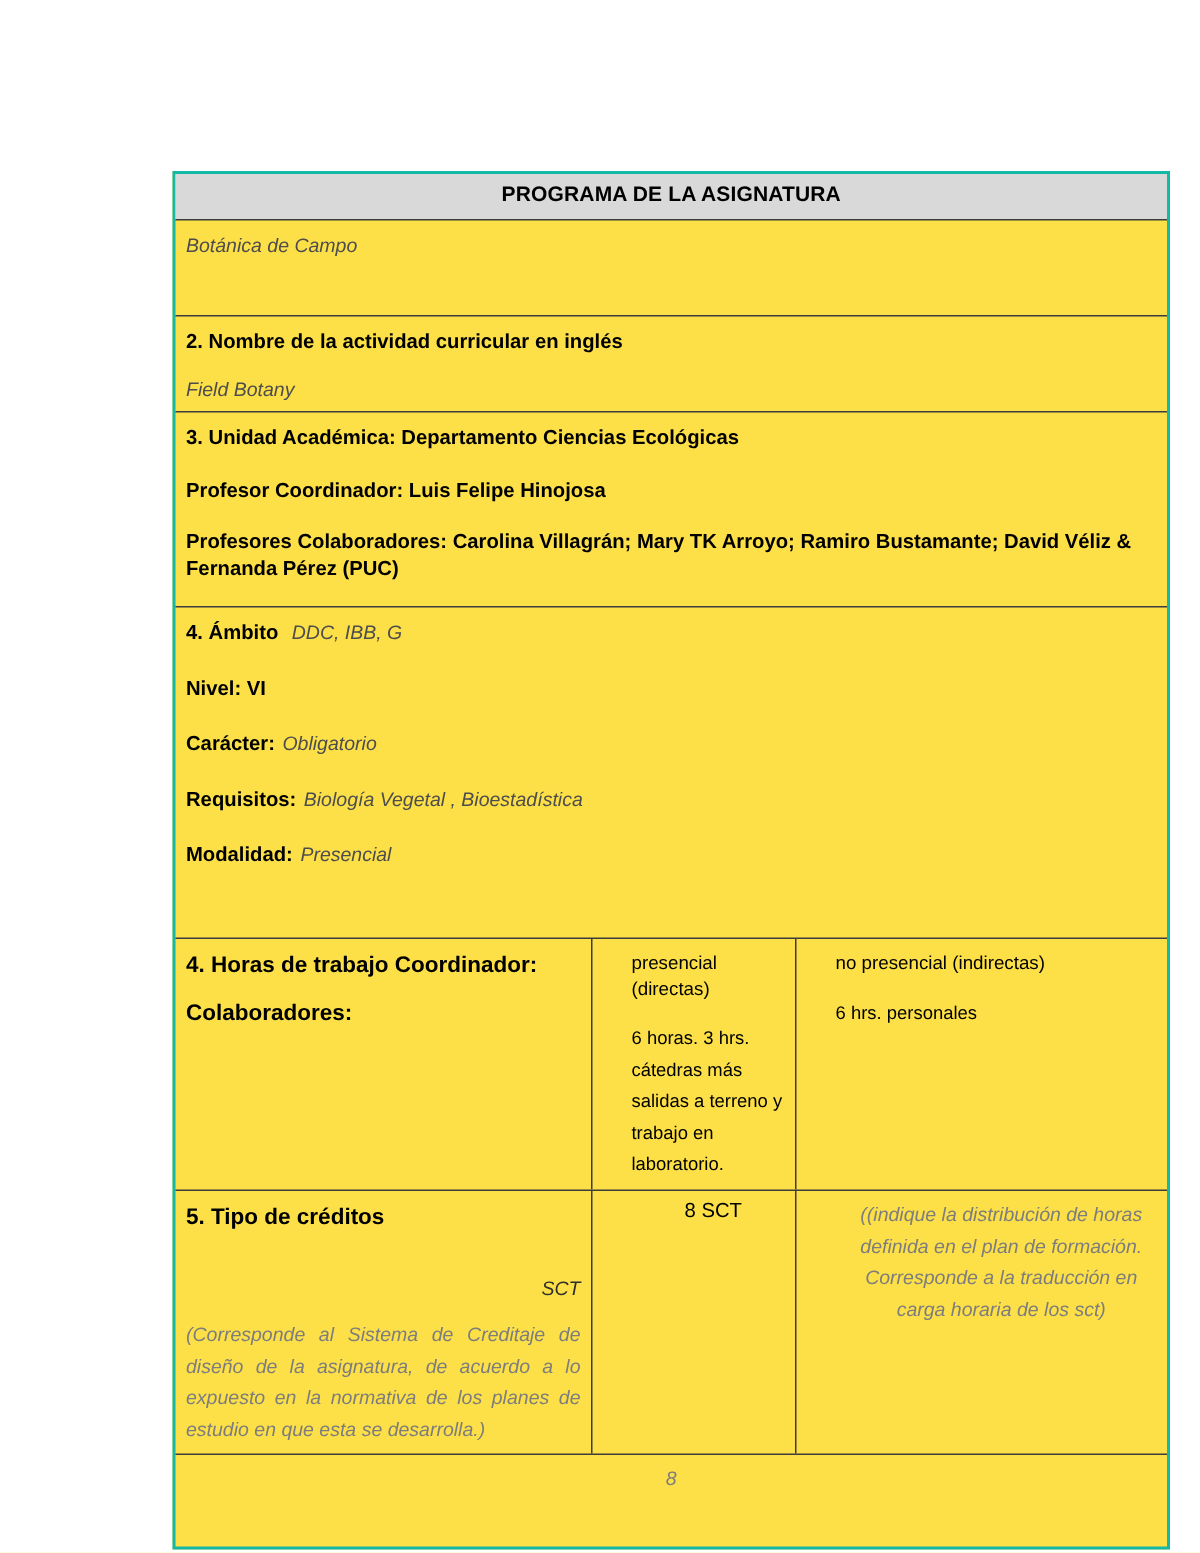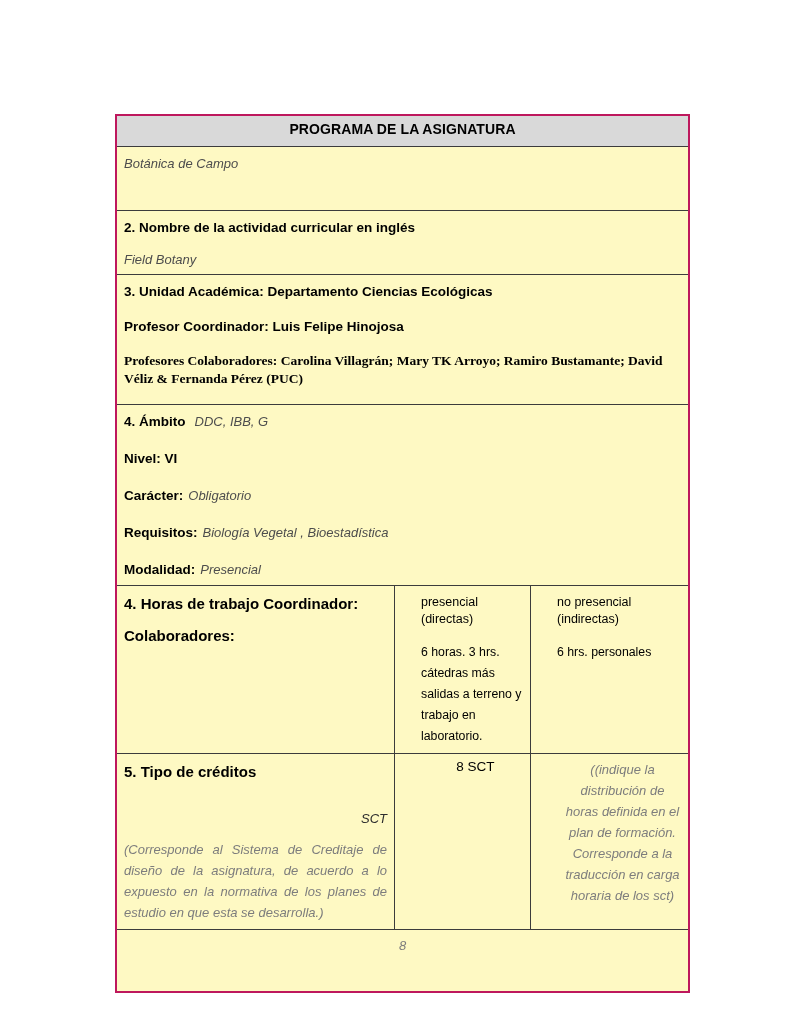--- a/index.html
+++ b/index.html
@@ -13,23 +13,23 @@
     position:relative;
     width:800px;
     height:1035px;
     background:#ffffff;
     overflow:hidden;
   }
   .doc-table {
     position:absolute;
     left:115px;
     top:114px;
-    width:575px;
-    border:2px solid #be185d;
-    background:#fef9c3;
+    width:665px;
+    border:2px solid #14b8a6;
+    background:#fde047;
   }
   .tr { border-top:1.5px solid #3c3c3c; }
   .tr:first-child { border-top:none; }
 
   .header-row {
     background:#d9d9d9;
     min-height:30px;
     display:flex;
     justify-content:center;
     align-items:flex-start;
@@ -52,38 +52,38 @@
     color:#4d4d4d;
     line-height:17px;
   }
 
   .row-1 { min-height:64px; }
   .row-2 { min-height:64px; }
   .row-1 .h-sm, .row-2 .h-sm { margin-bottom:14px; }
 
   .row-3 { min-height:130px; }
   .row-3 .h-sm { margin-bottom:17px; line-height:17.5px; }
-  .row-3 .h-sm:last-child { margin-bottom:0;font-family:Liberation Serif, serif; }
+  .row-3 .h-sm:last-child { margin-bottom:0; }
 
   .row-4 { min-height:174px; }
   .s4-line { margin-bottom:19px; font-size:13.5px; line-height:18px; }
   .s4-line:last-child { margin-bottom:0; }
   .s4-line .lbl { font-weight:bold; }
   .s4-line .val { font-style:italic; font-size:13px; color:#4d4d4d; margin-left:5px; }
   .s4-line .val:empty { margin-left:0; }
   .s4-line.ambito .val { margin-left:9px; }
 
   .cols { display:flex; align-items:stretch; }
   .col  { min-height:inherit; }
   .col + .col { border-left:1.5px solid #3c3c3c;padding-left:26px; }
   .col-1 { width:277px; }
   .col-2 { width:136px; }
   .col-3 { flex:1; }
 
-  .row-5 { min-height:123px; }
+  .row-5 { min-height:123px;margin-top:40px; }
   .row-5 .col-1 .h-lg { margin-bottom:13px; }
   .small-hd { font-size:12.5px; line-height:17px; margin-bottom:14px; }
   .small-bd { font-size:12.3px; line-height:21px; }
 
   .row-6 { min-height:144px; }
   .row-6 .col-1 .h-lg { margin-bottom:12px; }
   .sct-center {
     text-align:right;
     font-style:italic;
     font-size:13px;

